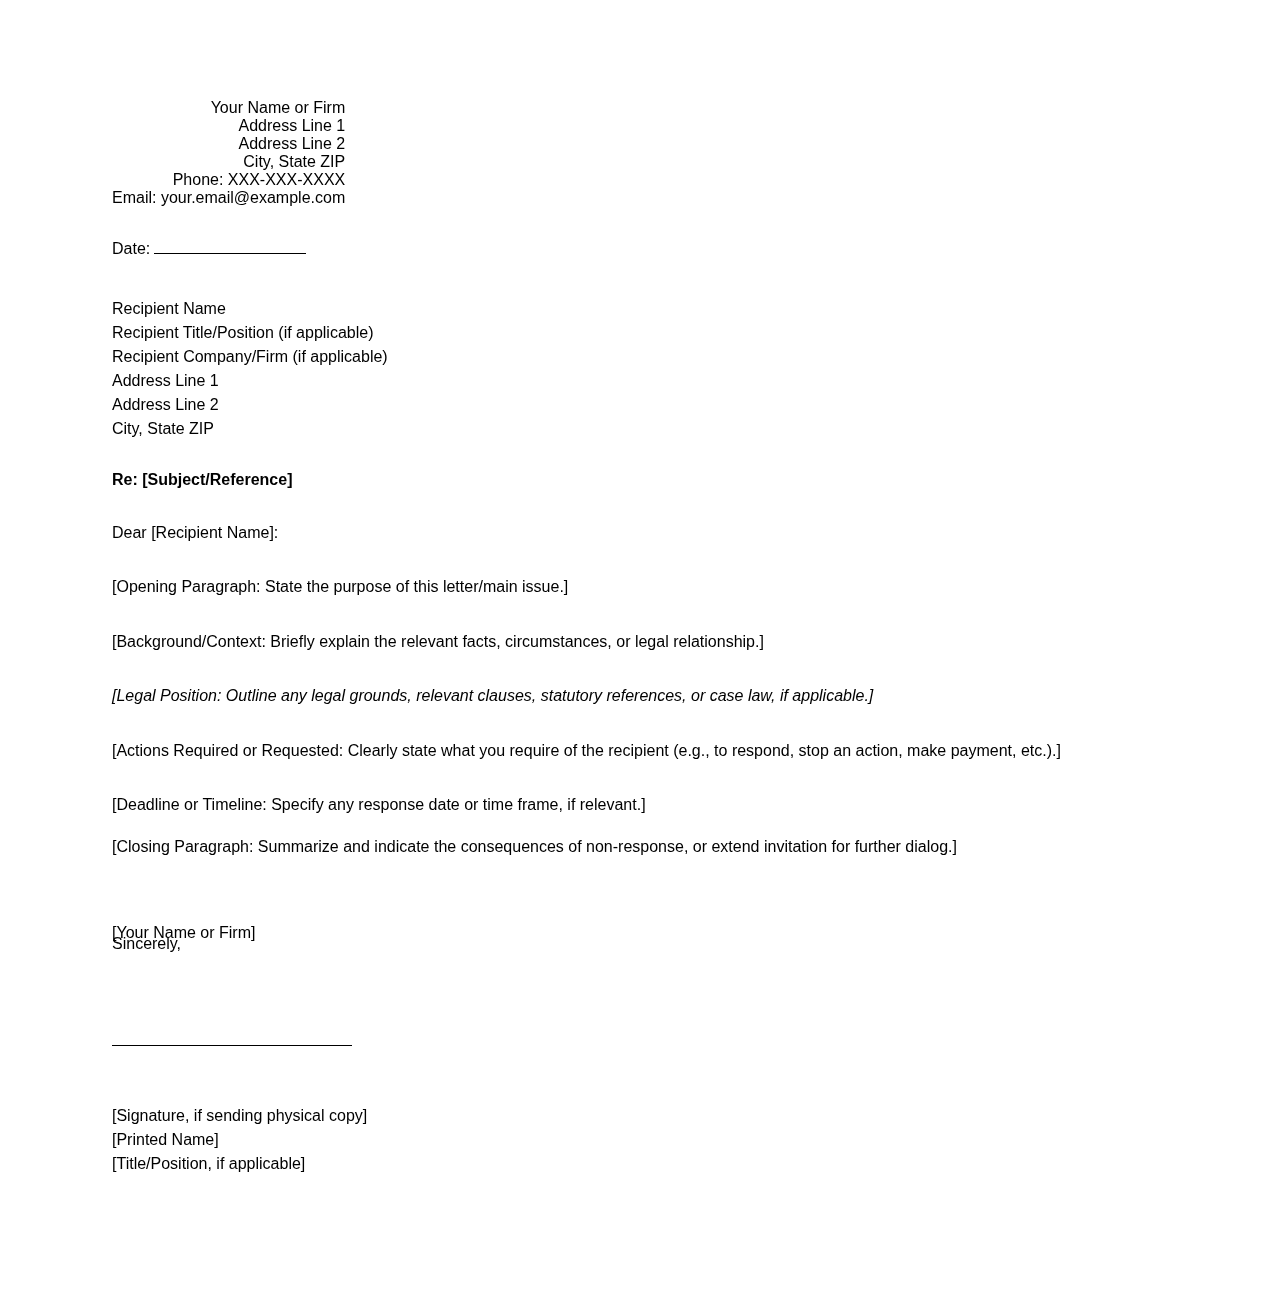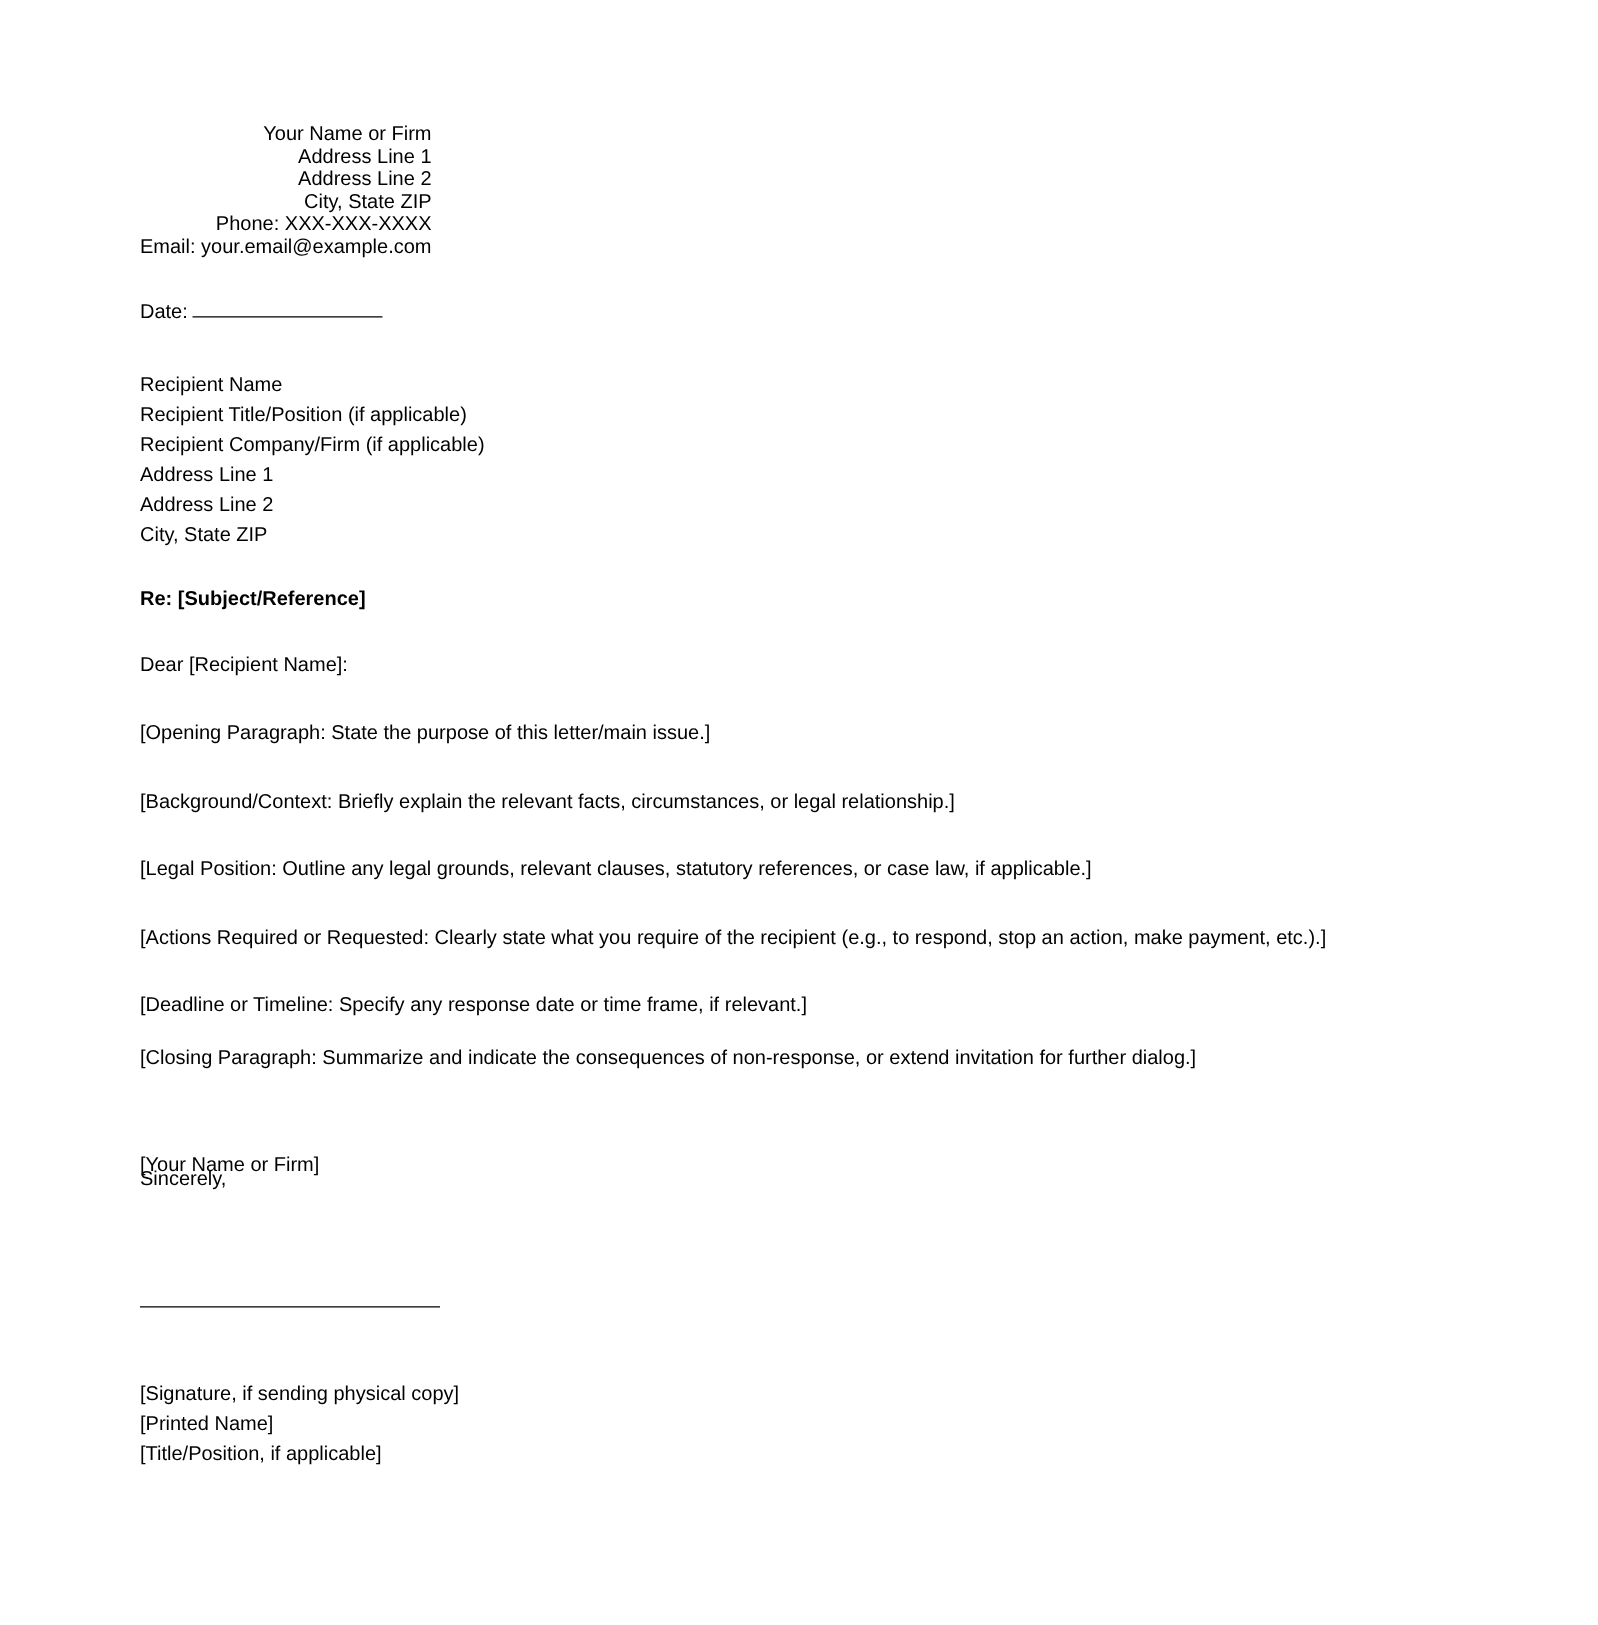--- a/index.html
+++ b/index.html
@@ -40,21 +40,21 @@
     <div>Address Line 2</div>
     <div>City, State ZIP</div>
   </div>
 
   <div class="abs bold" style="top:471px;">Re: [Subject/Reference]</div>
 
   <div class="abs" style="top:524px;text-align:center;">Dear [Recipient Name]:</div>
 
   <div class="abs" style="top:578px;">[Opening Paragraph: State the purpose of this letter/main issue.]</div>
   <div class="abs" style="top:633px;">[Background/Context: Briefly explain the relevant facts, circumstances, or legal relationship.]</div>
-  <div class="abs" style="top:687px;">[Legal Position: Outline any legal grounds, relevant clauses, statutory references, or case law, if applicable.]</div>
+  <div class="abs" style="top:687px;font-style:italic;">[Legal Position: Outline any legal grounds, relevant clauses, statutory references, or case law, if applicable.]</div>
   <div class="abs" style="top:742px;">[Actions Required or Requested: Clearly state what you require of the recipient (e.g., to respond, stop an action, make payment, etc.).]</div>
   <div class="abs" style="top:796px;">[Deadline or Timeline: Specify any response date or time frame, if relevant.]</div>
   <div class="abs" style="top:838px;">[Closing Paragraph: Summarize and indicate the consequences of non-response, or extend invitation for further dialog.]</div>
 
   <div class="abs" style="top:912px;margin-top:23px;">Sincerely,</div>
   <div class="abs" style="top:924px;">[Your Name or Firm]</div>
 
   <div class="sig-line"></div>
 
   <div class="abs block24" style="top:1104px;">

